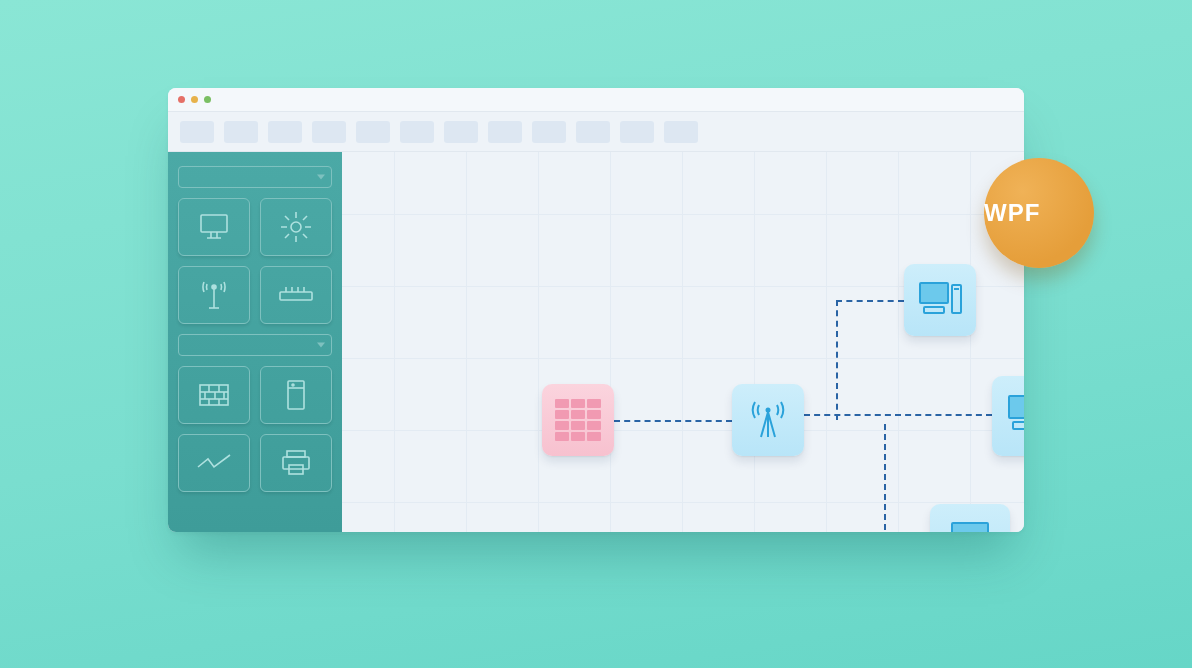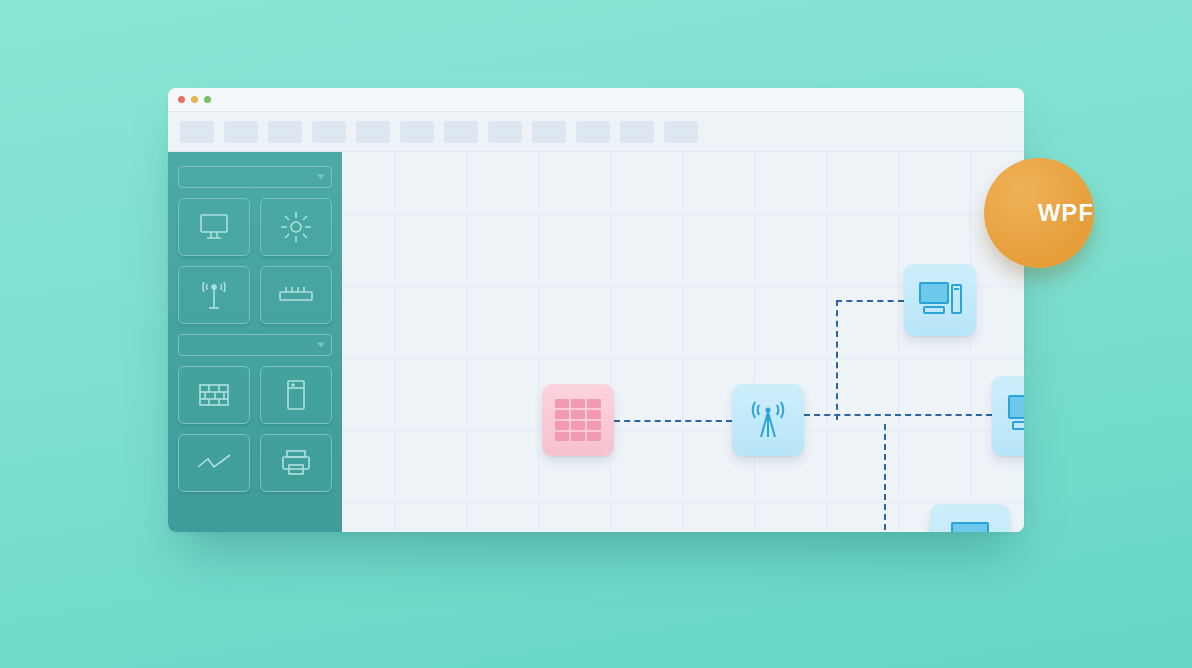--- a/index.html
+++ b/index.html
@@ -111,21 +111,21 @@
     border:0 dashed #2a64a5;
   }
   .badge {
     position:absolute;
     right: 98px;
     top: 158px;
     width: 110px; height:110px;
     border-radius:50%;
     background: radial-gradient(circle at 35% 30%, #f0b257, #e59e3a 70%);
     box-shadow: 0 12px 18px rgba(120,70,0,.25);
-    display:flex;align-items:center;justify-content:flex-end;
+    display:flex;align-items:center;justify-content:flex-start;
     color:#fff;
     font-weight:700;
     font-size:24px;
     letter-spacing:1px;
   }
   .brick-grid {
     display:grid;
     grid-template-columns:repeat(3,14px);
     grid-auto-rows:9px;
     gap:2px;

